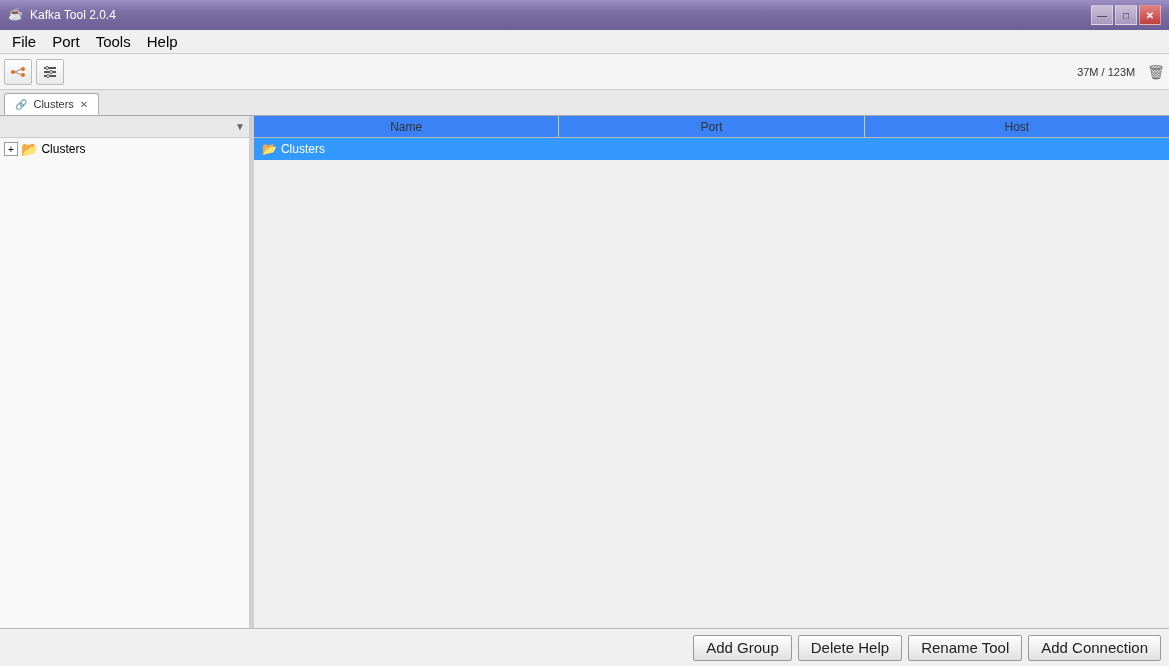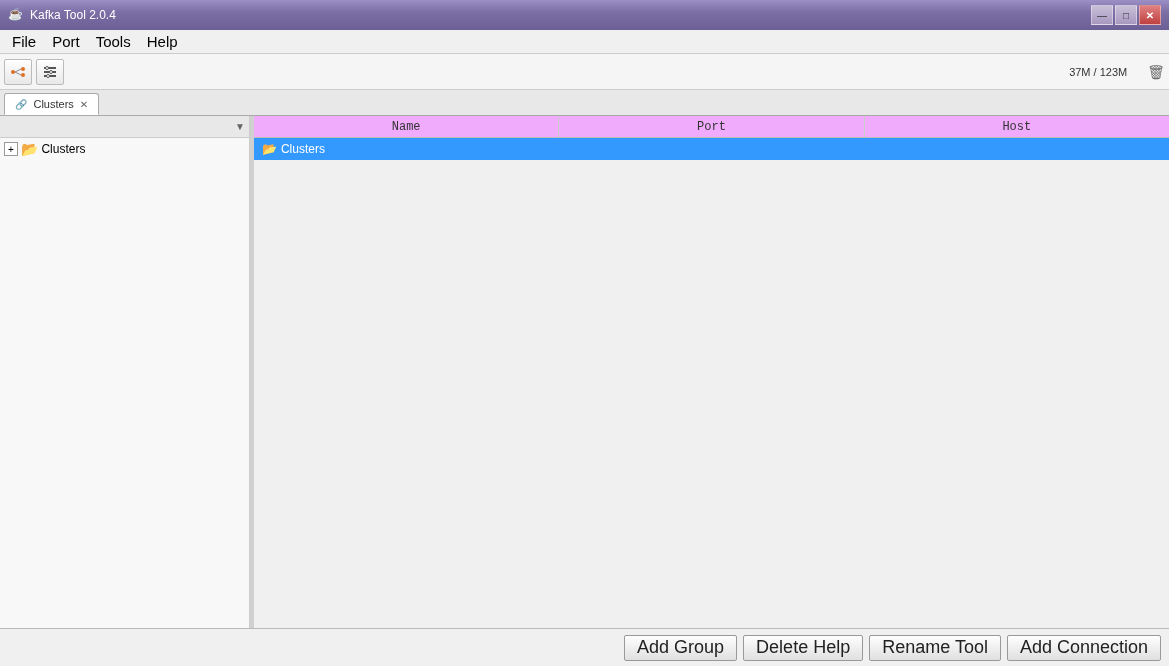--- a/index.html
+++ b/index.html
@@ -92,21 +92,21 @@
       background: linear-gradient(to bottom, #fefefe, #e8e8e8);
       cursor: pointer;
       display: flex;
       align-items: center;
       justify-content: center;
       border-radius: 2px;
     }
     .toolbar-right {
       display: flex;
       align-items: center;
-      gap: 20px;
+      gap: 12px;
       font-size: 12px;
       color: #444;
     }
     .memory-label {
       font-size: 11px;
       color: #333;
     }
     .trash-btn {
       cursor: pointer;
       font-size: 14px;
@@ -206,24 +206,23 @@
     
     .table-panel {
       flex: 1;
       background: #f0f0f0;
       overflow: auto;
       display: flex;
       flex-direction: column;
     }
     .table-header {
       display: flex;
-      background: #f0abfc;
+      background: #3b82f6;
       border-bottom: 1px solid #bbb;
       height: 22px;
-      font-family: Liberation Mono, monospace;
     }
     .table-col-header {
       flex: 1;
       display: flex;
       align-items: center;
       justify-content: center;
       border-right: 1px solid #ccc;
       font-size: 12px;
       color: #333;
       padding: 2px 8px;
@@ -268,21 +267,21 @@
       justify-content: flex-end;
       padding: 0 8px;
       gap: 6px;
     }
     .bottom-btn {
       height: 26px;
       padding: 0 12px;
       border: 1px solid #999;
       background: linear-gradient(to bottom, #fefefe, #e0e0e0);
       cursor: pointer;
-      font-size: 18px;
+      font-size: 15px;
       border-radius: 2px;
       color: #222;
     }
 
     
     .splitter {
       width: 4px;
       background: #d0d0d0;
       cursor: col-resize;
     }

